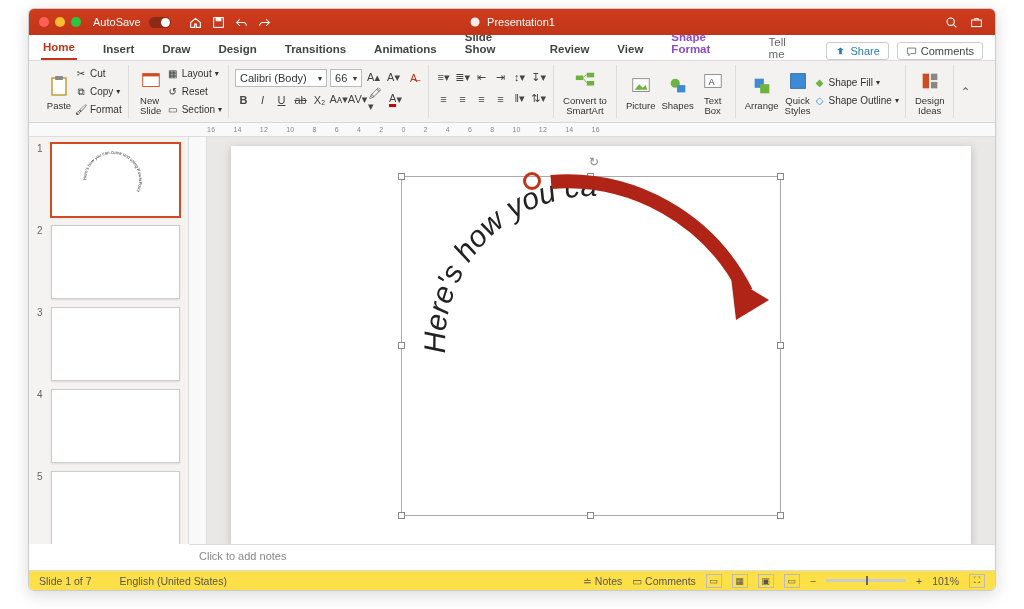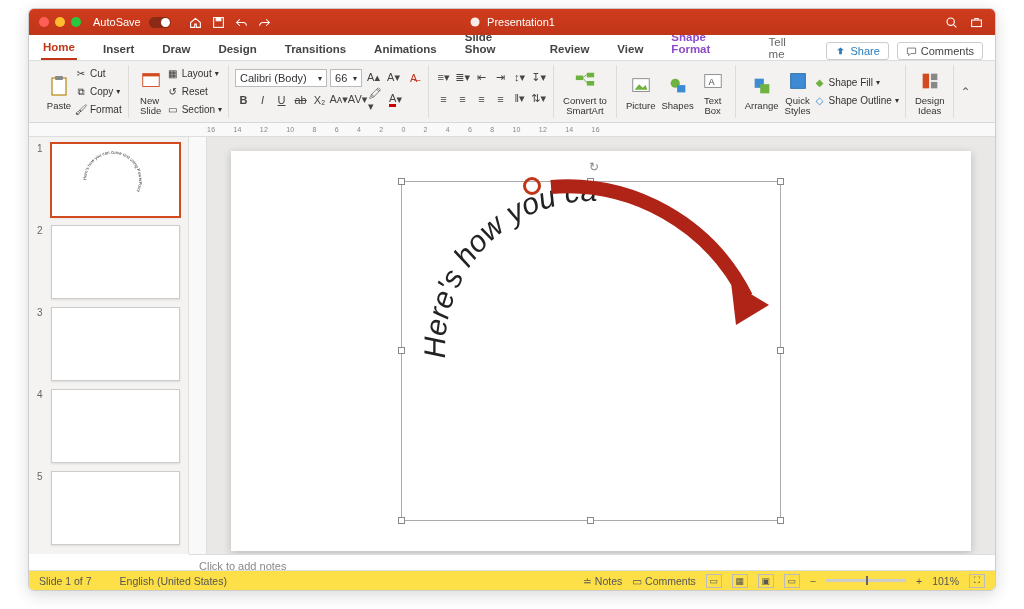--- a/index.html
+++ b/index.html
@@ -57,21 +57,21 @@
   .handle{position:absolute;width:7px;height:7px;background:#fff;border:1px solid #888;}
   .h-tl{top:-4px;left:-4px;} .h-tm{top:-4px;left:50%;margin-left:-4px;} .h-tr{top:-4px;right:-4px;}
   .h-ml{top:50%;left:-4px;margin-top:-4px;} .h-mr{top:50%;right:-4px;margin-top:-4px;}
   .h-bl{bottom:-4px;left:-4px;} .h-bm{bottom:-4px;left:50%;margin-left:-4px;} .h-br{bottom:-4px;right:-4px;}
   .rot{position:absolute;top:-22px;left:50%;margin-left:-2px;font-size:12px;color:#888;}
   .curved-text { position:absolute; left:50%; top:50%; transform:translate(-50%,-50%); }
   .curved-text svg { width:360px; height:360px; overflow:visible; }
   .arc-arrow{position:absolute; top:26px; left:300px; width:260px; height:150px;}
   .red-marker{position:absolute; top:26px; left:292px; width:18px;height:18px;border:3px solid #c13518;border-radius:50%;}
   
-  .notes{height:16px; background:#fff; border-top:1px solid #ddd; font-size:11px; color:#888; padding:5px 10px; margin-left:160px;}
+  .notes{height:26px; background:#fff; border-top:1px solid #ddd; font-size:11px; color:#888; padding:5px 10px; margin-left:160px;}
   
   .status{height:20px; background:#fde047; border-top:1px solid #ddd; display:flex; align-items:center; font-size:10.5px; color:#555; padding:0 10px; gap:28px;}
   .status .right{margin-left:auto; display:flex; align-items:center; gap:10px;}
   .vbtn{width:16px;height:14px; border:1px solid #bbb; display:inline-flex; align-items:center; justify-content:center; font-size:9px;}
   .zoom-track{width:80px;height:3px;background:#ccc;position:relative;}
   .zoom-track::after{content:"";position:absolute;left:50%;top:-3px;width:2px;height:9px;background:#666;}
   svg{overflow:visible;}
   .mini-curve{position:relative;}
   .mini-curve svg{position:absolute;}
 </style>

